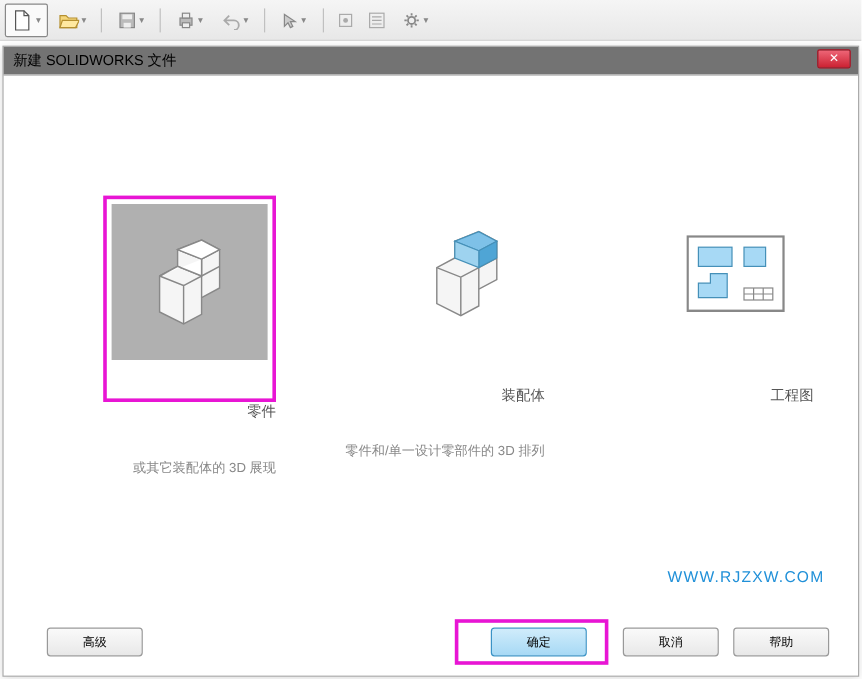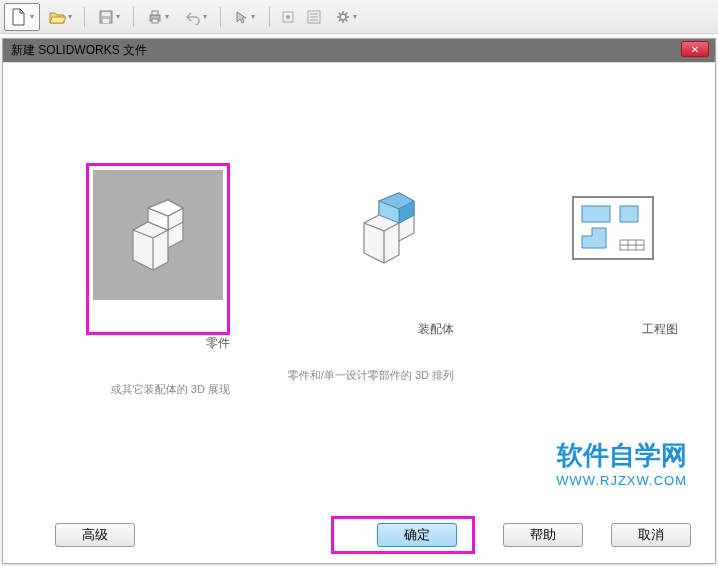--- a/index.html
+++ b/index.html
@@ -150,26 +150,26 @@
       right: 0;
       height: 56px;
       display: flex;
       align-items: center;
       padding: 0 24px;
     }
     .footer-spacer { flex: 1; }
     .btn {
       width: 80px;
       height: 24px;
-      font-size: 13px;
+      font-size: 10px;
       background: linear-gradient(to bottom, #fafafa, #e8e8e8);
       border: 1px solid #999;
       border-radius: 3px;
       cursor: pointer;
-      margin-left: 28px;
+      margin-left: 12px;
       display: flex;
       align-items: center;
       justify-content: center;
     }
     .btn.primary {
       background: linear-gradient(to bottom, #d0ecfb, #a7d9f5);
       border: 1px solid #3a93c6;
     }
     .highlight-btn {
       border: 3px solid #e815d4;
@@ -299,26 +299,25 @@
           <line x1="64" y1="44" x2="64" y2="54" stroke="#888"></line>
           <line x1="48" y1="49" x2="72" y2="49" stroke="#888"></line>
         </svg>
       </div>
       <div class="opt-title">工程图</div>
     </div>
 
   </div>
 
   <div class="watermark">
-    <div class="wm-title">软件自学网</div>
     <div class="wm-url">WWW.RJZXW.COM</div>
   </div>
 
   <div class="dlg-footer">
     <div class="btn">高级</div>
     <div class="footer-spacer"></div>
     <div class="highlight-btn">
       <div class="btn primary">确定</div>
     </div>
+    <div class="btn">取消</div>
     <div class="btn">帮助</div>
-    <div class="btn">取消</div>
   </div>
 </div>
 
 </body></html>

